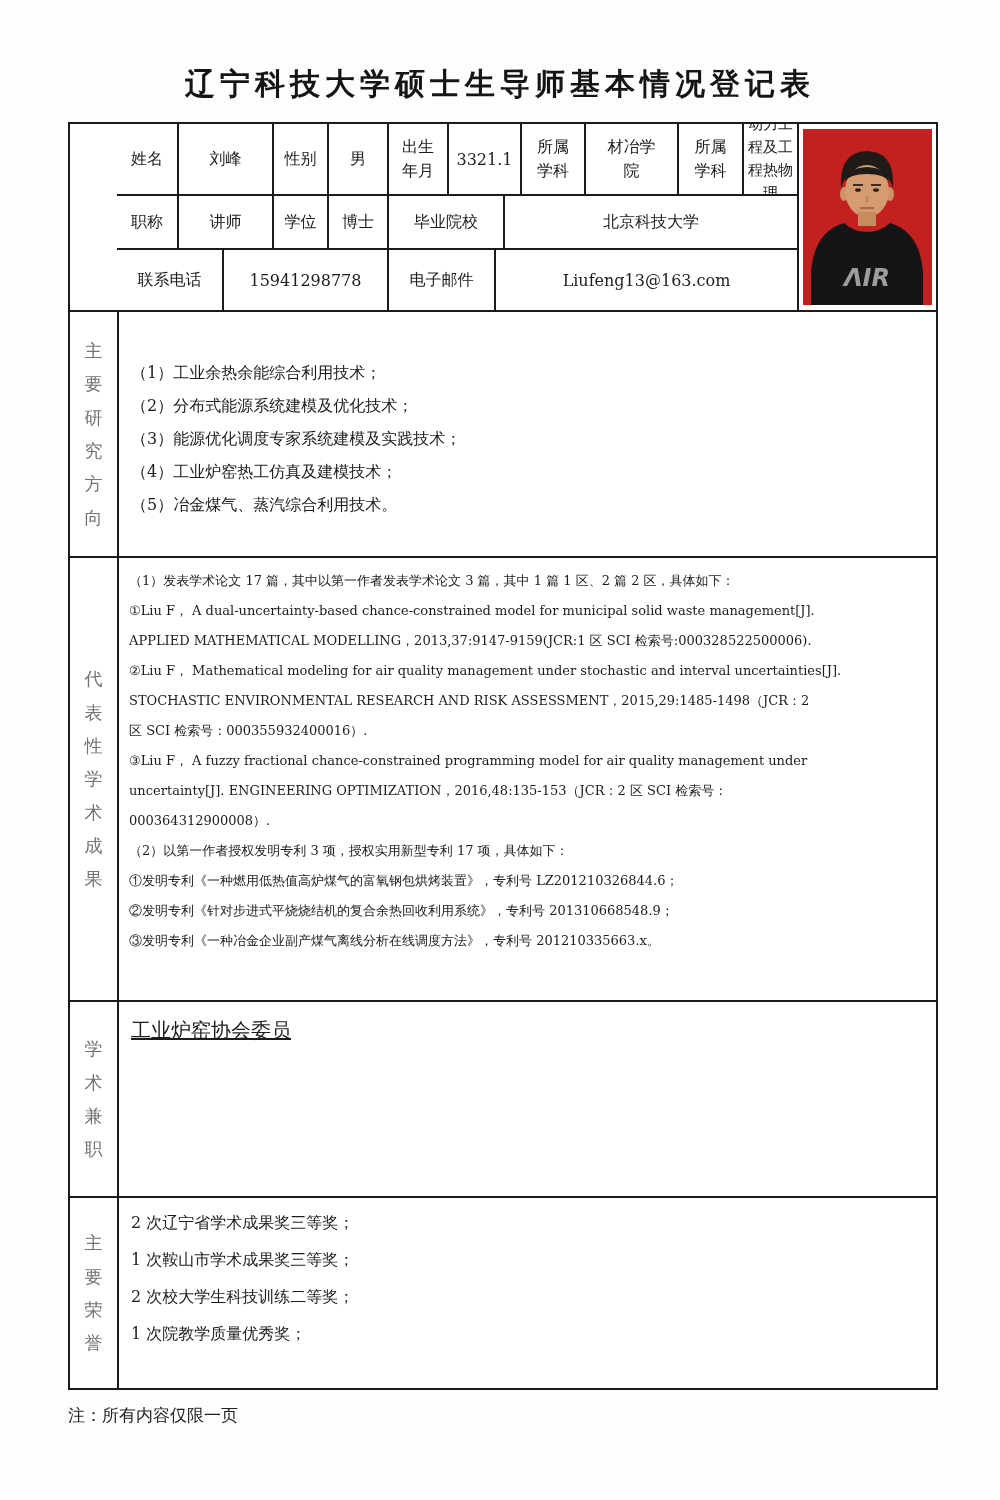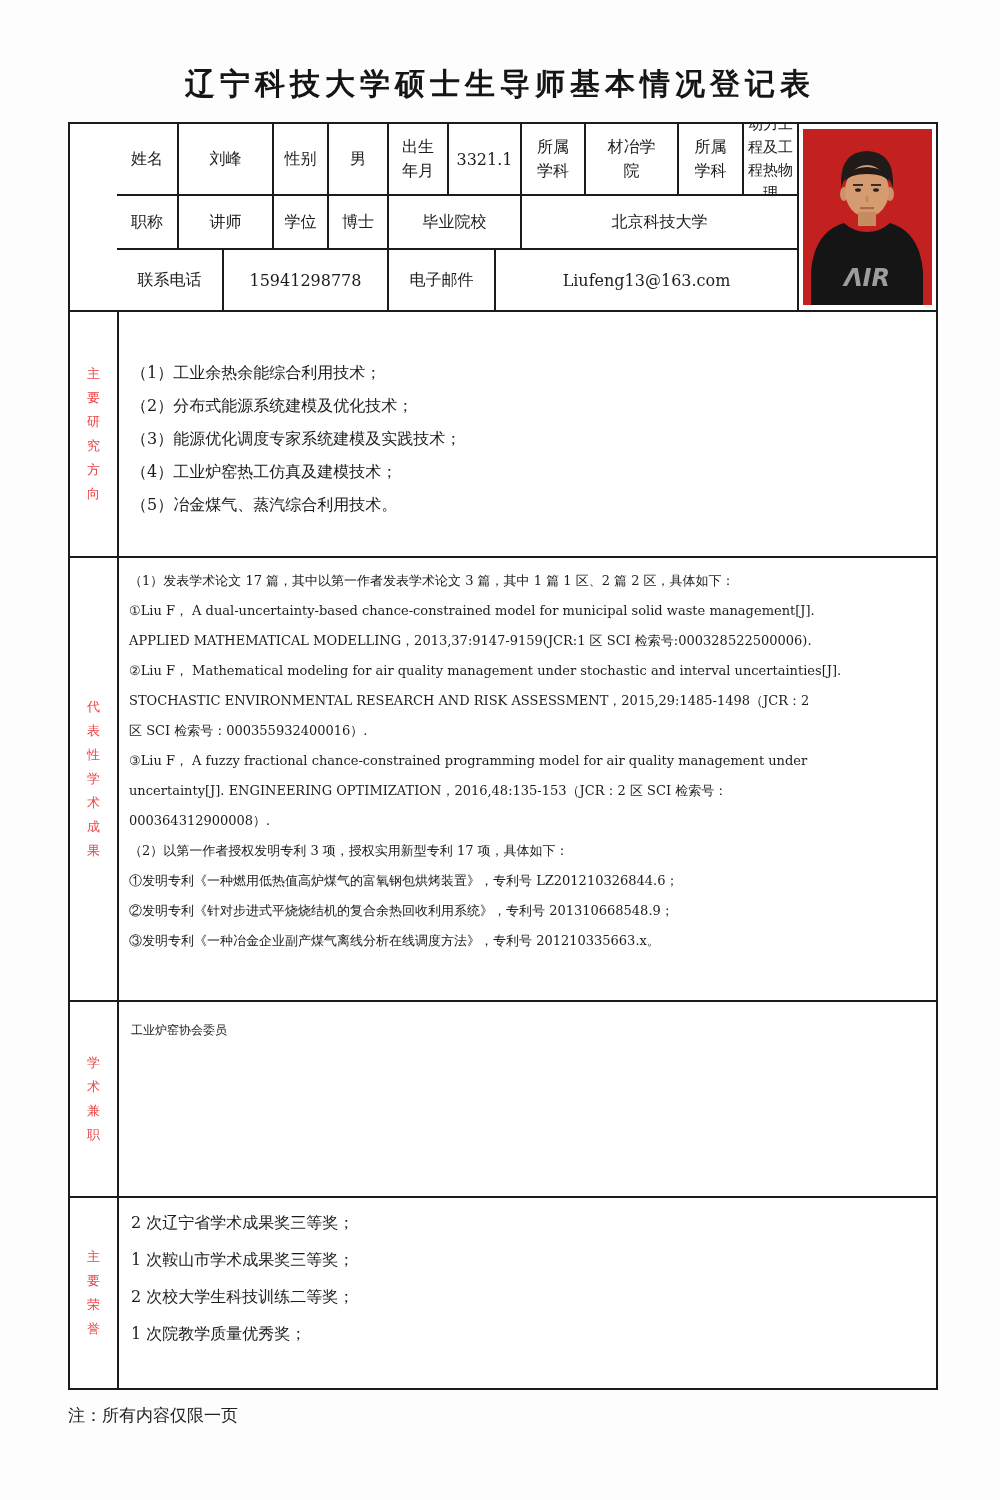--- a/index.html
+++ b/index.html
@@ -33,54 +33,54 @@
   .irow.r2 { height:54px; border-bottom:2px solid #1b1b1b; }
   .irow.r3 { height:60px;justify-content:flex-end; }
   .c {
     display:flex; align-items:center; justify-content:center;
     border-right:2px solid #1b1b1b; text-align:center;
     font-size:16px; overflow:hidden;
   }
   .c.grow { flex:1; border-right:none; }
   .w62{width:62px}.w95{width:95px}.w55{width:55px}.w60{width:60px}
   .w73{width:73px}.w64{width:64px}.w93{width:93px}.w65{width:65px}
-  .w133{width:133px}.w107{width:107px}.w165{width:165px}
+  .w133{width:116px}.w107{width:107px}.w165{width:165px}
   .wrap2 { width:2.15em; word-break:break-all; line-height:1.5; }
   .wrap3 { width:3.15em; word-break:break-all; line-height:1.5; }
   .wrap5 { width:5.3em; word-break:break-all; line-height:1.55; font-size:15px; }
 
   .photo-cell { flex:1; display:flex; align-items:center; justify-content:center; background:#a16207; }
   .photo-cell svg { display:block; }
 
   
   .sec { display:flex; border-bottom:2px solid #1b1b1b; }
   .sec:last-of-type { border-bottom:none; }
   .sec-label {
     width:49px; border-right:2px solid #1b1b1b;
     display:flex; align-items:center; justify-content:center;
   }
   .vlabel {
-    width:1.05em; font-size:13px; text-align:center;
-    word-break:break-all; line-height:1.85; color:#ef4444;
+    width:1.05em; font-size:18px; text-align:center;
+    word-break:break-all; line-height:1.85; color:#737373;
   }
   .sec-body { flex:1; overflow:hidden; }
 
   .sec.research     { height:246px; }
   .sec.achievements { height:444px; }
   .sec.positions    { height:196px; }
   .sec.honors       { height:190px; }
 
   .research .sec-body { padding:44px 8px 0 12px; }
   .research .sec-body .line { line-height:33px; font-size:16px; }
 
   .achievements .sec-body { padding:8px 6px 0 10px; }
   .achievements .sec-body .line { line-height:30px; font-size:13px; white-space:nowrap; }
 
   .positions .sec-body { padding:14px 8px 0 12px; }
-  .positions .sec-body .line { line-height:28px; font-size:12px; }
+  .positions .sec-body .line { line-height:28px; font-size:20px;text-decoration:underline; }
 
   .honors .sec-body { padding:6px 8px 0 12px; }
   .honors .sec-body .line { line-height:37px; font-size:16px; }
 
   .footer-note {
     position:absolute; left:68px; top:1404px;
     font-size:17px; color:#222;
   }
 </style>
 </head>

